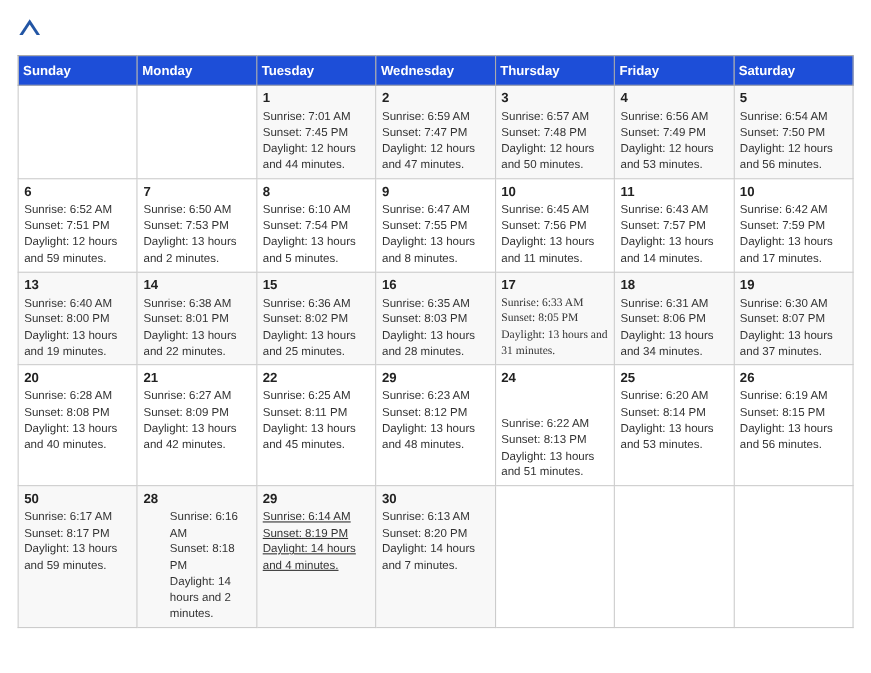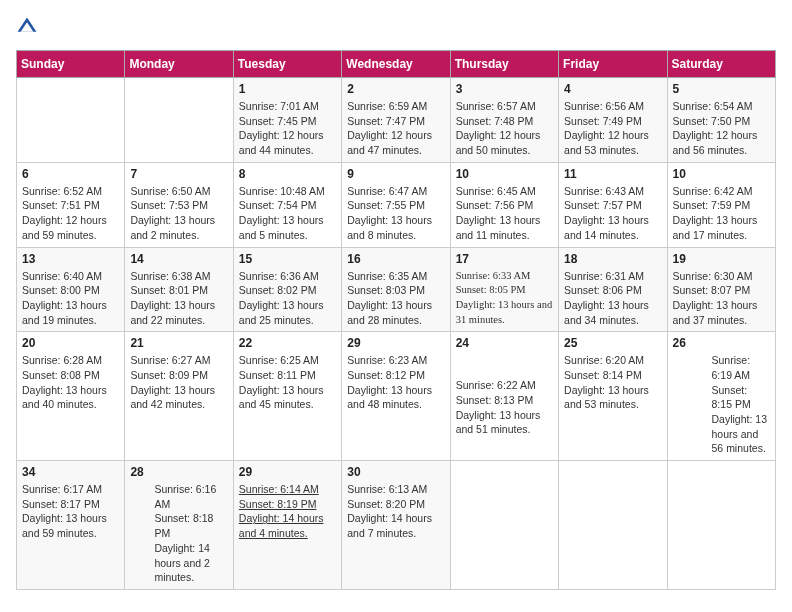--- a/index.html
+++ b/index.html
@@ -51,21 +51,21 @@
     .subtitle {
       font-size: 15px;
       color: #333;
     }
     .calendar {
       width: 100%;
       border-collapse: collapse;
       font-size: 11px;
     }
     .calendar thead tr th {
-      background-color: #be185d;
+      background-color: #1d4ed8;
       color: #fff;
       padding: 6px 4px;
       text-align: left;
       font-size: 12px;
       font-weight: bold;
       border: 1px solid #aaa;
     }
     .calendar tbody tr td {
       vertical-align: top;
       border: 1px solid #ccc;
@@ -171,21 +171,21 @@
 Daylight: 12 hours and 59 minutes.</div>
         </td>
         <td>
           <span class="day-number">7</span>
           <div class="day-info" style="white-space: pre-line;">Sunrise: 6:50 AM
 Sunset: 7:53 PM
 Daylight: 13 hours and 2 minutes.</div>
         </td>
         <td>
           <span class="day-number">8</span>
-          <div class="day-info" style="white-space: pre-line;">Sunrise: 10:48 AM
+          <div class="day-info" style="white-space: pre-line;">Sunrise: 6:10 AM
 Sunset: 7:54 PM
 Daylight: 13 hours and 5 minutes.</div>
         </td>
         <td>
           <span class="day-number">9</span>
           <div class="day-info" style="white-space: pre-line;">Sunrise: 6:47 AM
 Sunset: 7:55 PM
 Daylight: 13 hours and 8 minutes.</div>
         </td>
         <td>
@@ -283,28 +283,28 @@
 Daylight: 13 hours and 51 minutes.</div>
         </td>
         <td>
           <span class="day-number">25</span>
           <div class="day-info" style="white-space: pre-line;">Sunrise: 6:20 AM
 Sunset: 8:14 PM
 Daylight: 13 hours and 53 minutes.</div>
         </td>
         <td>
           <span class="day-number">26</span>
-          <div class="day-info" style="white-space: pre-line; margin-left: 39px;">Sunrise: 6:19 AM
+          <div class="day-info" style="white-space: pre-line;">Sunrise: 6:19 AM
 Sunset: 8:15 PM
 Daylight: 13 hours and 56 minutes.</div>
         </td>
       </tr>
       <tr>
         <td>
-          <span class="day-number">34</span>
+          <span class="day-number">50</span>
           <div class="day-info" style="white-space: pre-line;">Sunrise: 6:17 AM
 Sunset: 8:17 PM
 Daylight: 13 hours and 59 minutes.</div>
         </td>
         <td>
           <span class="day-number">28</span>
           <div class="day-info" style="white-space: pre-line; margin-left: 24px;">Sunrise: 6:16 AM
 Sunset: 8:18 PM
 Daylight: 14 hours and 2 minutes.</div>
         </td>

